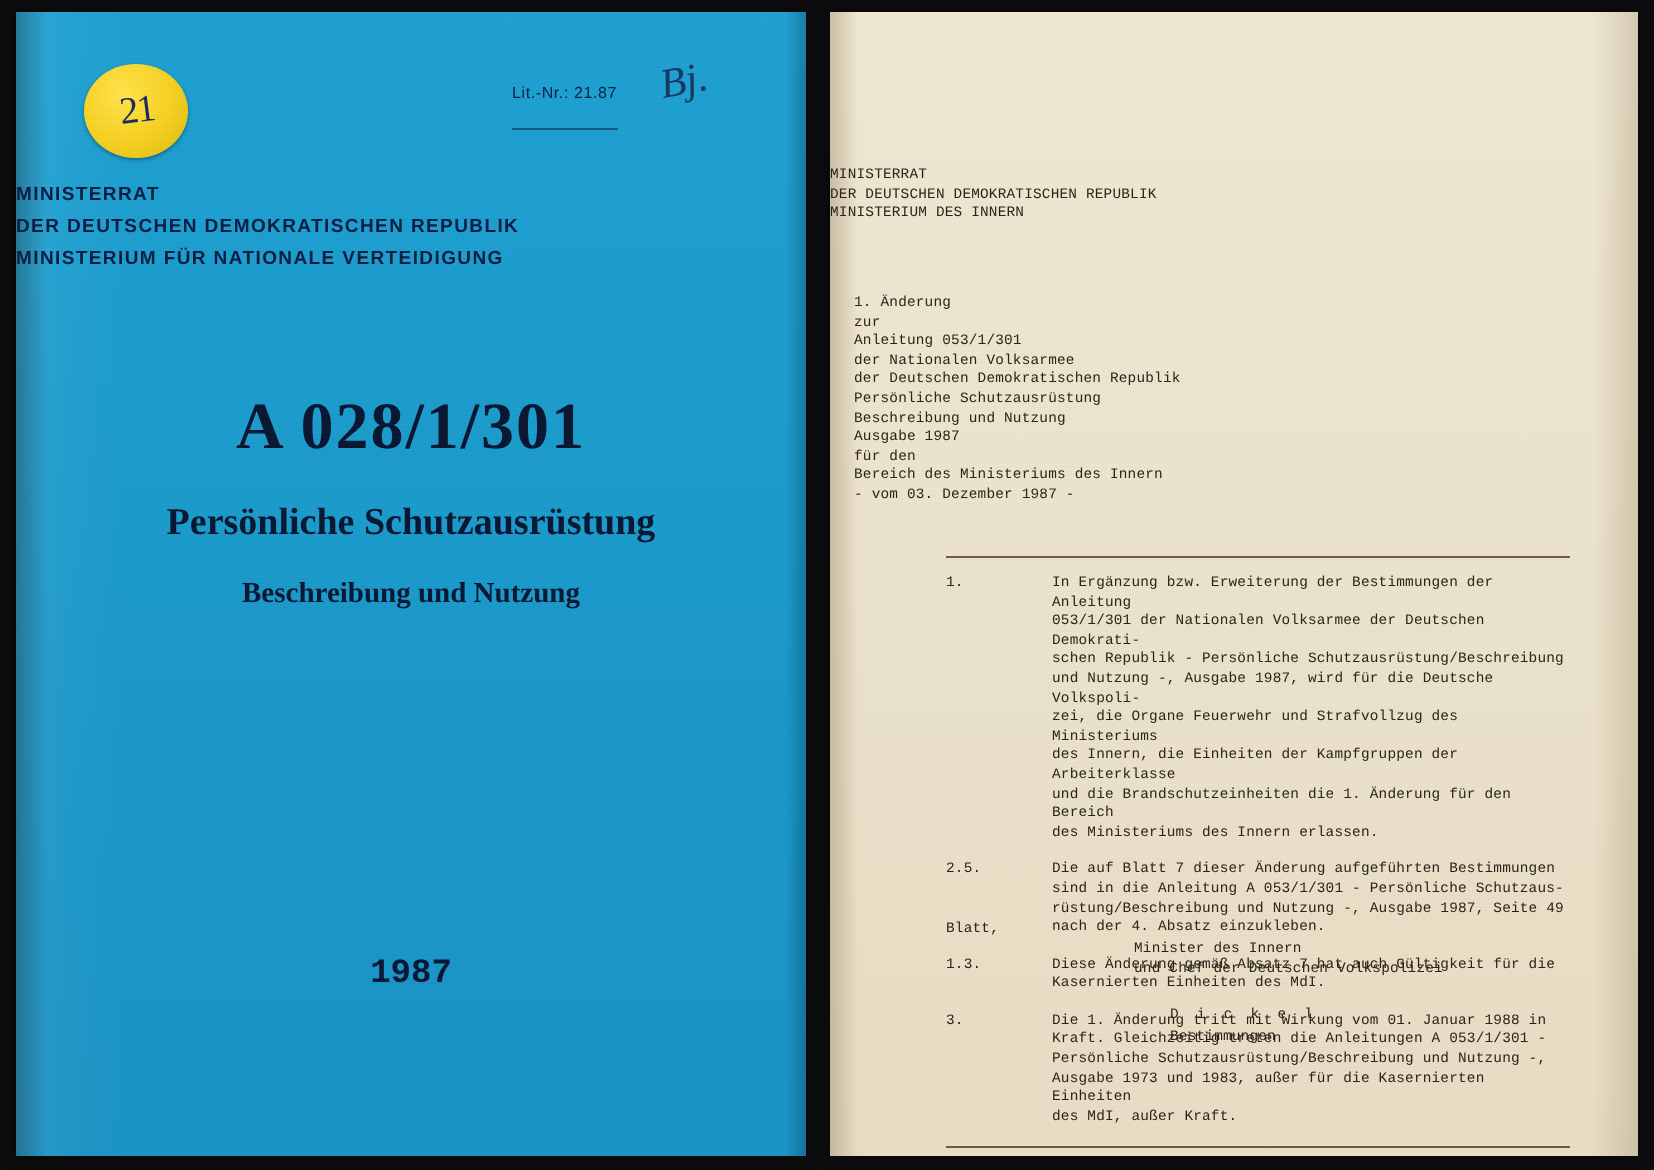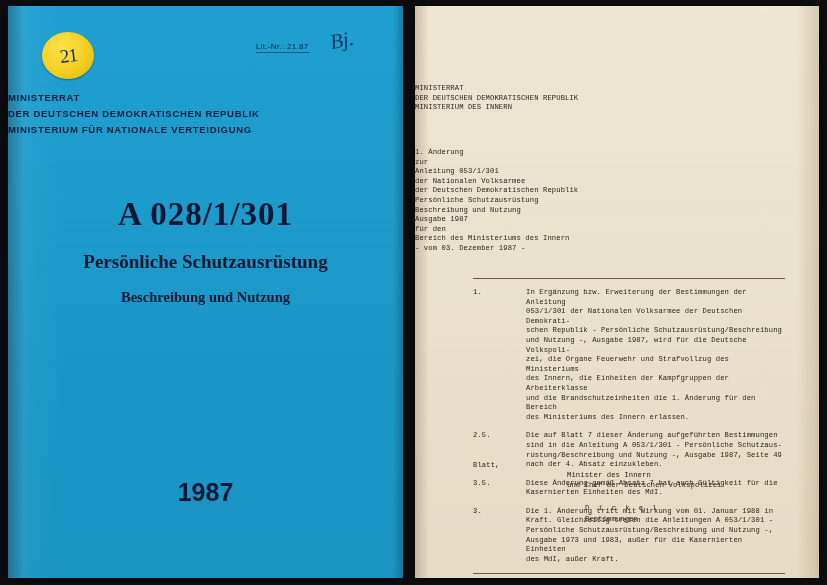--- a/index.html
+++ b/index.html
@@ -79,21 +79,21 @@
   }
 
   #lit-nr {
     position: absolute;
     left: 248px;
     top: 36px;
     font-size: 8px;
     letter-spacing: 0.3px;
     color: #0d1f45;
     border-bottom: 1px solid rgba(13,31,69,0.55);
-    padding-bottom: 1px;
+    padding-bottom: 13px;
   }
   #signature {
     position: absolute;
     left: 322px;
     top: 22px;
     font-family: "Liberation Serif", serif;
     font-size: 21px;
     font-style: italic;
     color: #14264e;
     transform: rotate(-11deg);
@@ -135,22 +135,22 @@
     left: 0; right: 0;
     font-family: "Liberation Serif", serif;
     font-size: 14.5px;
     font-weight: bold;
     color: #0a1733;
   }
   #cover-year {
     position: absolute;
     top: 472px;
     left: 0; right: 0;
-    font-family: Liberation Sans, sans-serif;
-    font-size: 25px;
+    font-family: Liberation Mono, monospace;
+    font-size: 17px;
     font-weight: bold;
     color: #0a1733;
   }
 
   
   #sheet {
     position: absolute;
     left: 415px;
     top: 6px;
     width: 404px;
@@ -186,21 +186,21 @@
     white-space: pre-line;
   }
   #sheet-org {
     position: absolute;
     top: 78px;
     left: 0; right: 14px;
   }
   #sheet-title {
     position: absolute;
     top: 142px;
-    left: 0; right: 14px;
+    left: 12px; right: 14px;
   }
 
   
   #body-box {
     position: absolute;
     left: 58px;
     top: 272px;
     width: 310px;
     border-top: 1px solid #6b5c43;
     border-bottom: 1px solid #6b5c43;
@@ -312,21 +312,21 @@
 des Ministeriums des Innern erlassen.</div>
         </div>
         <div class="para">
           <div class="num">2.5.</div>
           <div class="txt">Die auf Blatt 7 dieser Änderung aufgeführten Bestimmungen
 sind in die Anleitung A 053/1/301 - Persönliche Schutzaus-
 rüstung/Beschreibung und Nutzung -, Ausgabe 1987, Seite 49
 nach der 4. Absatz einzukleben.</div>
         </div>
         <div class="para">
-          <div class="num">3.5.</div>
+          <div class="num">1.3.</div>
           <div class="txt">Diese Änderung gemäß Absatz 7 hat auch Gültigkeit für die
 Kasernierten Einheiten des MdI.</div>
         </div>
         <div class="para">
           <div class="num">3.</div>
           <div class="txt">Die 1. Änderung tritt mit Wirkung vom 01. Januar 1988 in
 Kraft. Gleichzeitig treten die Anleitungen A 053/1/301 -
 Persönliche Schutzausrüstung/Beschreibung und Nutzung -,
 Ausgabe 1973 und 1983, außer für die Kasernierten Einheiten
 des MdI, außer Kraft.</div>

